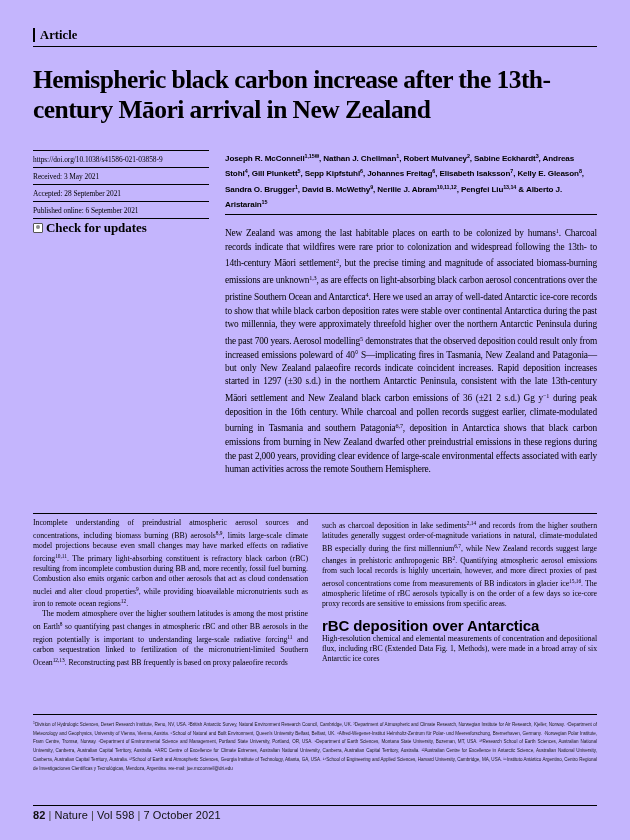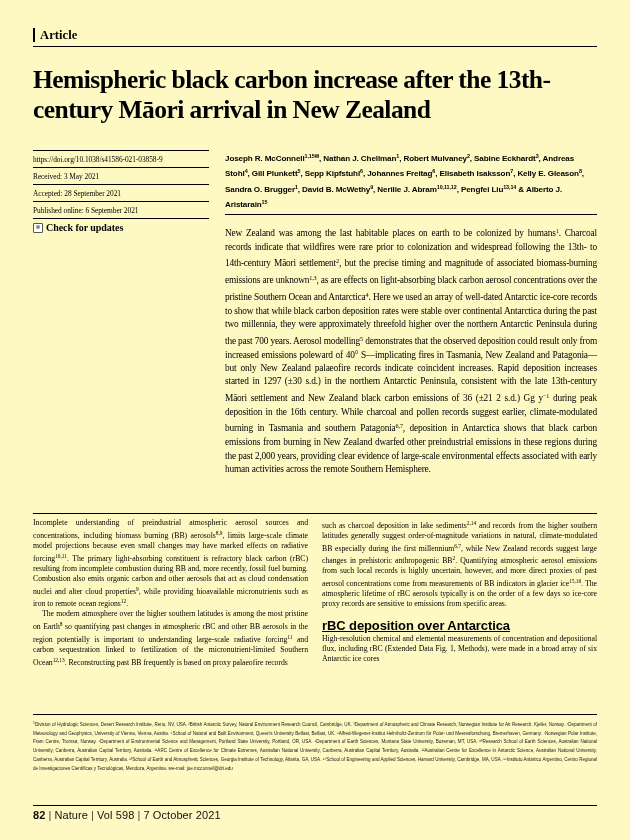--- a/index.html
+++ b/index.html
@@ -8,21 +8,21 @@
     background: #ffffff;
   }
   body {
     font-family: "Liberation Serif", serif;
     color: #000;
   }
   #page {
     position: relative;
     width: 630px;
     height: 840px;
-    background: #fef9c3;
+    background: #c4b5fd;
     overflow: hidden;
     box-sizing: border-box;
     padding: 0;
   }
 
   
   .article-kicker-wrap {
     position: absolute;
     left: 33px;
     top: 28px;
@@ -86,21 +86,21 @@
     flex: 0 0 auto;
   }
   .upd-icon::after {
     content: "";
     position: absolute;
     left: 1.7px; top: 1.7px;
     width: 4px; height: 4px;
     border-radius: 50%;
     background: #8c8c8c;
   }
-  .upd-label { font-weight: bold; font-size: 10px; }
+  .upd-label { font-weight: bold; font-size: 13px; }
 
   
   .authors {
     position: absolute;
     left: 225px;
     top: 150px;
     width: 372px;
     font-family: "Liberation Sans", sans-serif;
     font-weight: bold;
     font-size: 8.1px;
@@ -148,26 +148,25 @@
     letter-spacing: -0.03px;
   }
   .col.left  { left: 33px; }
   .col.right { left: 322px; }
   .col p { margin: 0; }
   .col p.indent { text-indent: 9px; }
   .col sup { font-size: 5.4px; vertical-align: 2.6px; }
   .sec-head {
     font-family: "Liberation Sans", sans-serif;
     font-weight: bold;
-    font-size: 13px;
+    font-size: 15px;
     line-height: 12px;
     letter-spacing: -0.1px;
     margin: 11px 0 2px 0;
     text-align: left;
-    text-decoration: underline;
   }
 
   
   .affil-rule {
     position: absolute;
     left: 33px; top: 714px;
     width: 564px;
     border-top: 0.9px solid #000;
   }
   .affiliations {

